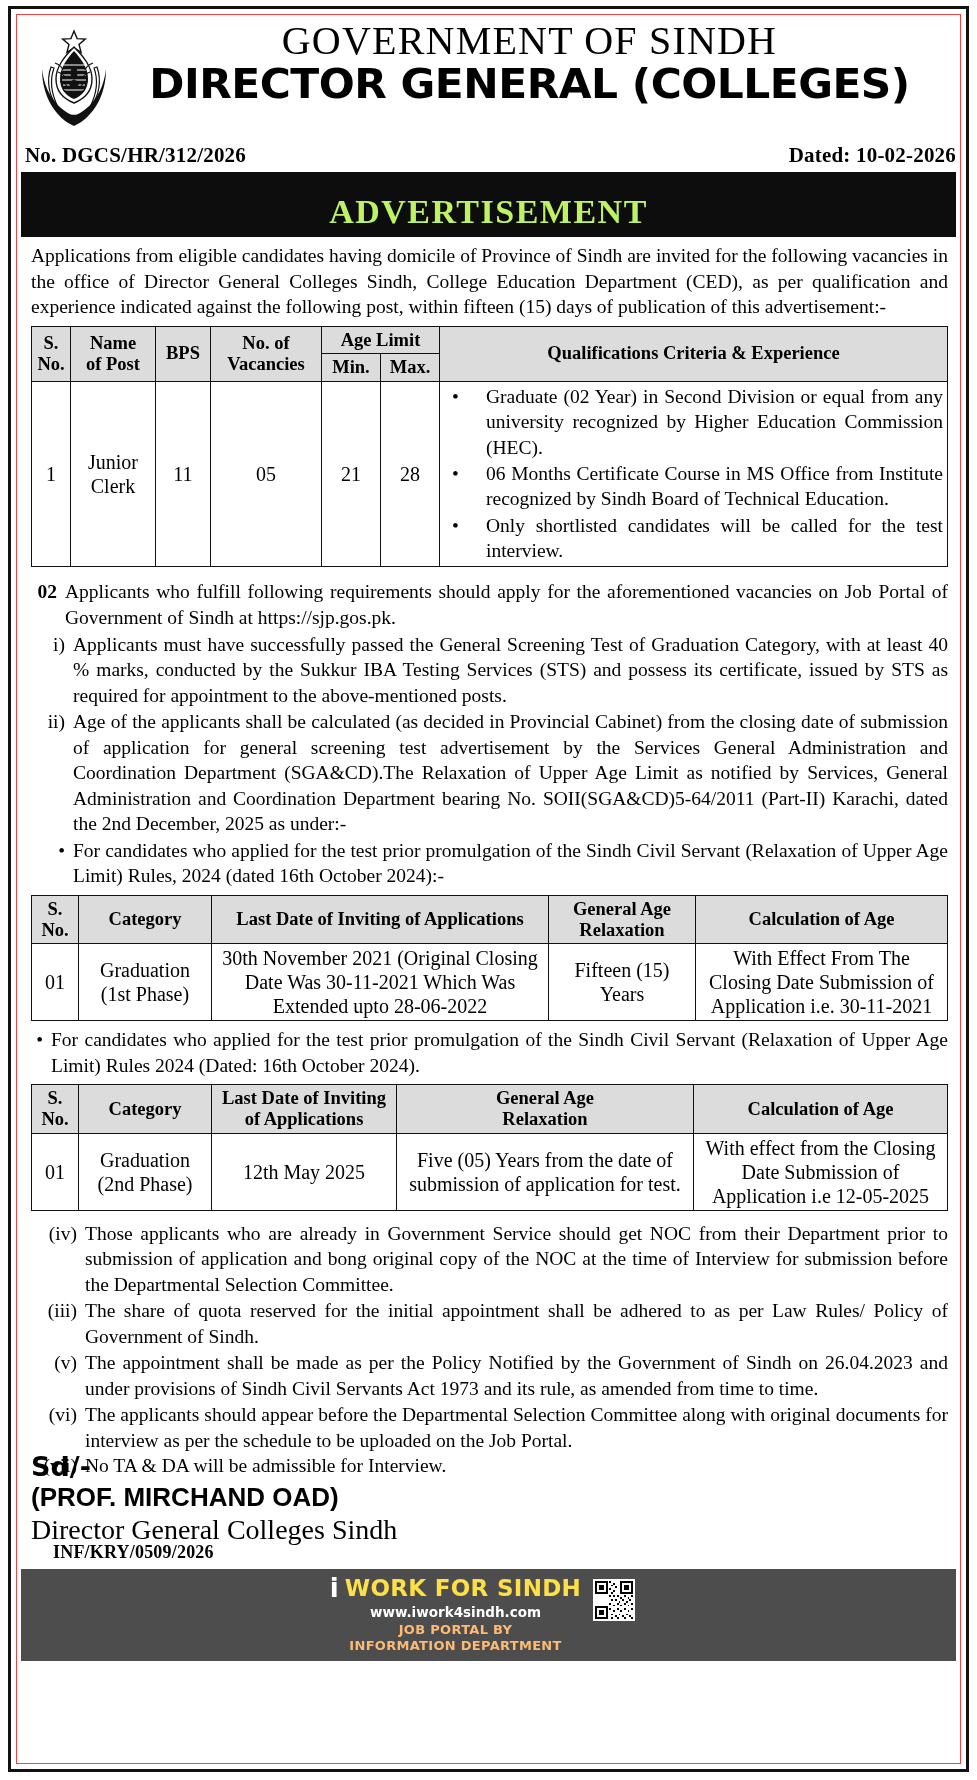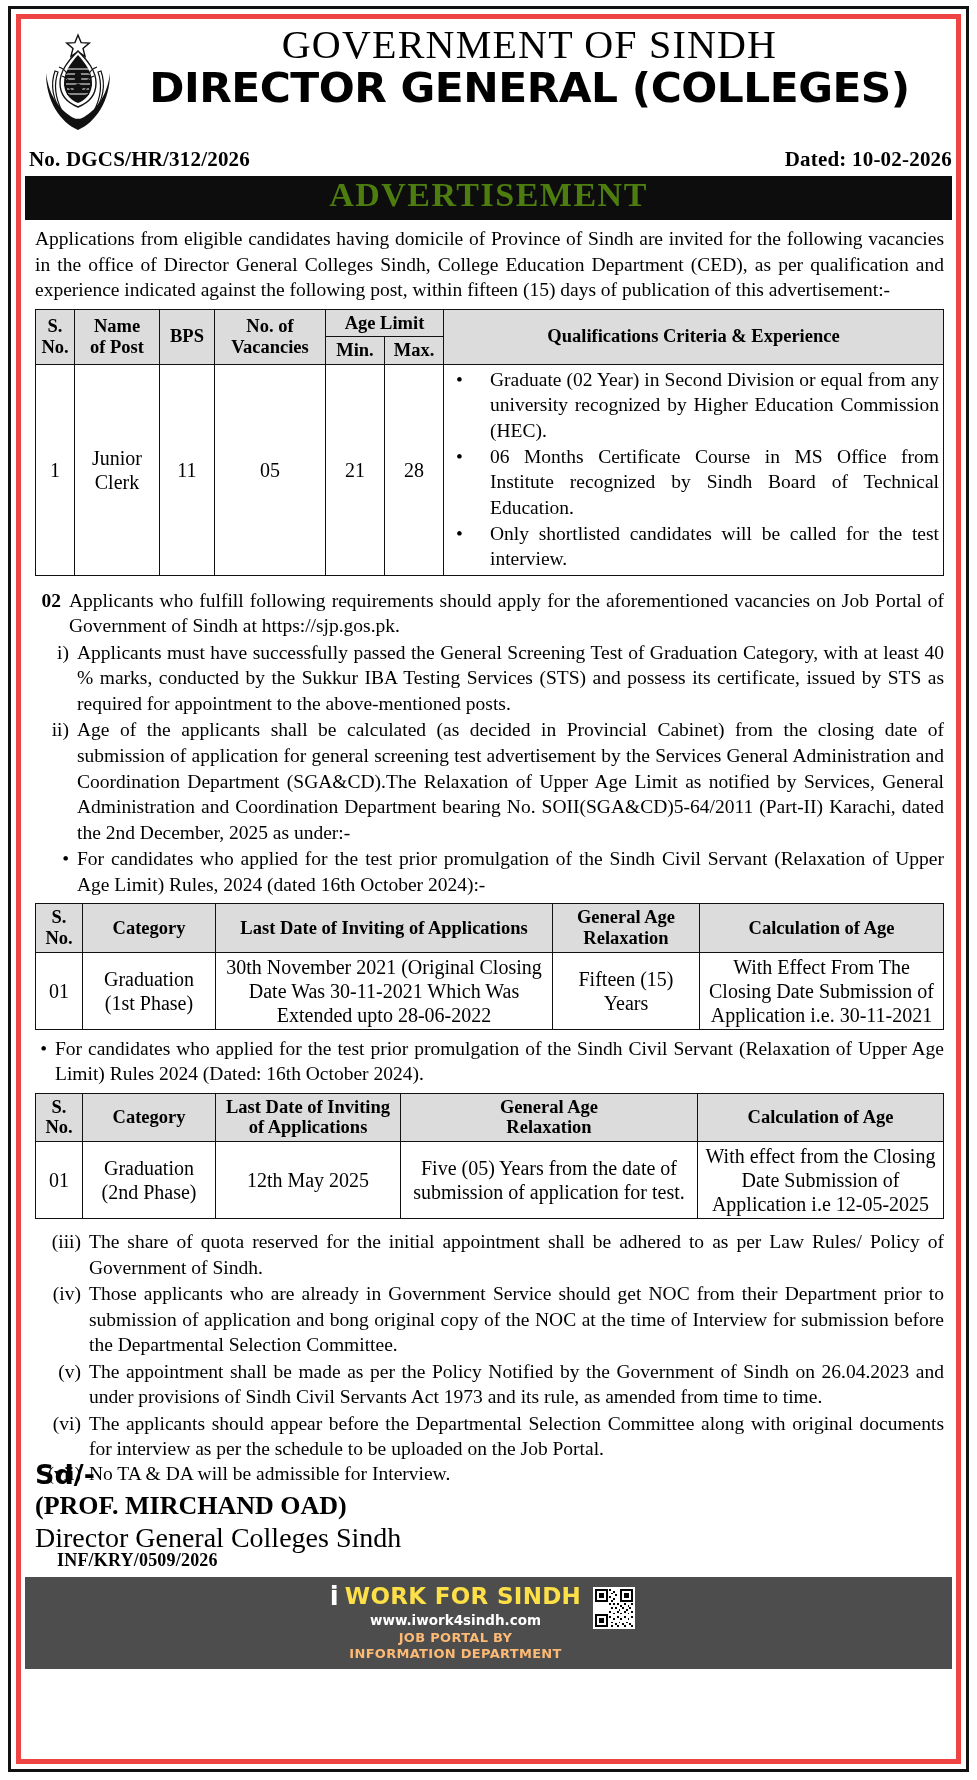--- a/index.html
+++ b/index.html
@@ -27,21 +27,21 @@
     border: 3px solid #111;
     box-sizing: border-box;
     background: #fff;
   }
   .inner {
     position: absolute;
     left: 5px;
     top: 5px;
     right: 5px;
     bottom: 5px;
-    border: 5px solid #ef4444;
+    border: 1px solid #ef4444;
     box-sizing: border-box;
     overflow: hidden;
   }
 
   
   .header {
     display: flex;
     align-items: flex-start;
     padding: 6px 10px 2px 8px;
     position: relative;
@@ -85,26 +85,26 @@
     justify-content: space-between;
     align-items: baseline;
     font-size: 21px;
     font-weight: 700;
     letter-spacing: 0.2px;
     margin-top: 6px;
     padding: 0 4px 0 8px;
   }
   .adv-bar {
     background: #0d0d0d;
-    color: #4d7c0f;
+    color: #bef264;
     text-align: center;
     font-size: 34px;
     font-weight: 700;
     letter-spacing: 1.5px;
-    padding: 0 0 6px 0;
+    padding: 21px 0 6px 0;
     margin: 4px 4px 0 4px;
     font-family: "Liberation Serif", "DejaVu Serif", serif;
   }
 
   
   .body-wrap { padding: 6px 12px 0 14px; }
   .para {
     font-size: 19.5px;
     line-height: 1.31;
     text-align: justify;
@@ -198,21 +198,21 @@
     padding-right: 24px;
     margin-top: -2px;
   }
   .sd {
     font-family: "DejaVu Sans", "Liberation Sans", sans-serif;
     font-size: 27px;
     font-weight: 700;
     line-height: 1.05;
   }
   .sig-name {
-    font-family: Liberation Serif, serif;
+    font-family: Liberation Sans, sans-serif;
     font-size: 26px;
     font-weight: 700;
     line-height: 1.12;
     margin-top: 2px;
   }
   .sig-title {
     font-size: 28px;
     line-height: 1.1;
     margin-top: 3px;
   }
@@ -492,26 +492,26 @@
             <td>12th May 2025</td>
             <td>Five (05) Years from the date of submission of application for test.</td>
             <td>With effect from the Closing Date Submission of Application i.e 12-05-2025</td>
           </tr>
         </tbody>
       </table>
     </div>
 
     <div class="body-wrap" style="padding-top:6px;">
       <div class="row">
+        <span class="marker m-rom3">(iv)</span>
+        <span class="content">Those applicants who are already in Government Service should get NOC from their Department prior to submission of application and bong original copy of the NOC at the time of Interview for submission before the Departmental Selection Committee.</span>
+      </div>
+      <div class="row">
         <span class="marker m-rom3">(iii)</span>
         <span class="content">The share of quota reserved for the initial appointment shall be adhered to as per Law Rules/ Policy of Government of Sindh.</span>
-      </div>
-      <div class="row">
-        <span class="marker m-rom3">(iv)</span>
-        <span class="content">Those applicants who are already in Government Service should get NOC from their Department prior to submission of application and bong original copy of the NOC at the time of Interview for submission before the Departmental Selection Committee.</span>
       </div>
       <div class="row">
         <span class="marker m-rom3">(v)</span>
         <span class="content">The appointment shall be made as per the Policy Notified by the Government of Sindh on 26.04.2023 and under provisions of Sindh Civil Servants Act 1973 and its rule, as amended from time to time.</span>
       </div>
       <div class="row">
         <span class="marker m-rom3">(vi)</span>
         <span class="content">The applicants should appear before the Departmental Selection Committee along with original documents for interview as per the schedule to be uploaded on the Job Portal.</span>
       </div>
 

